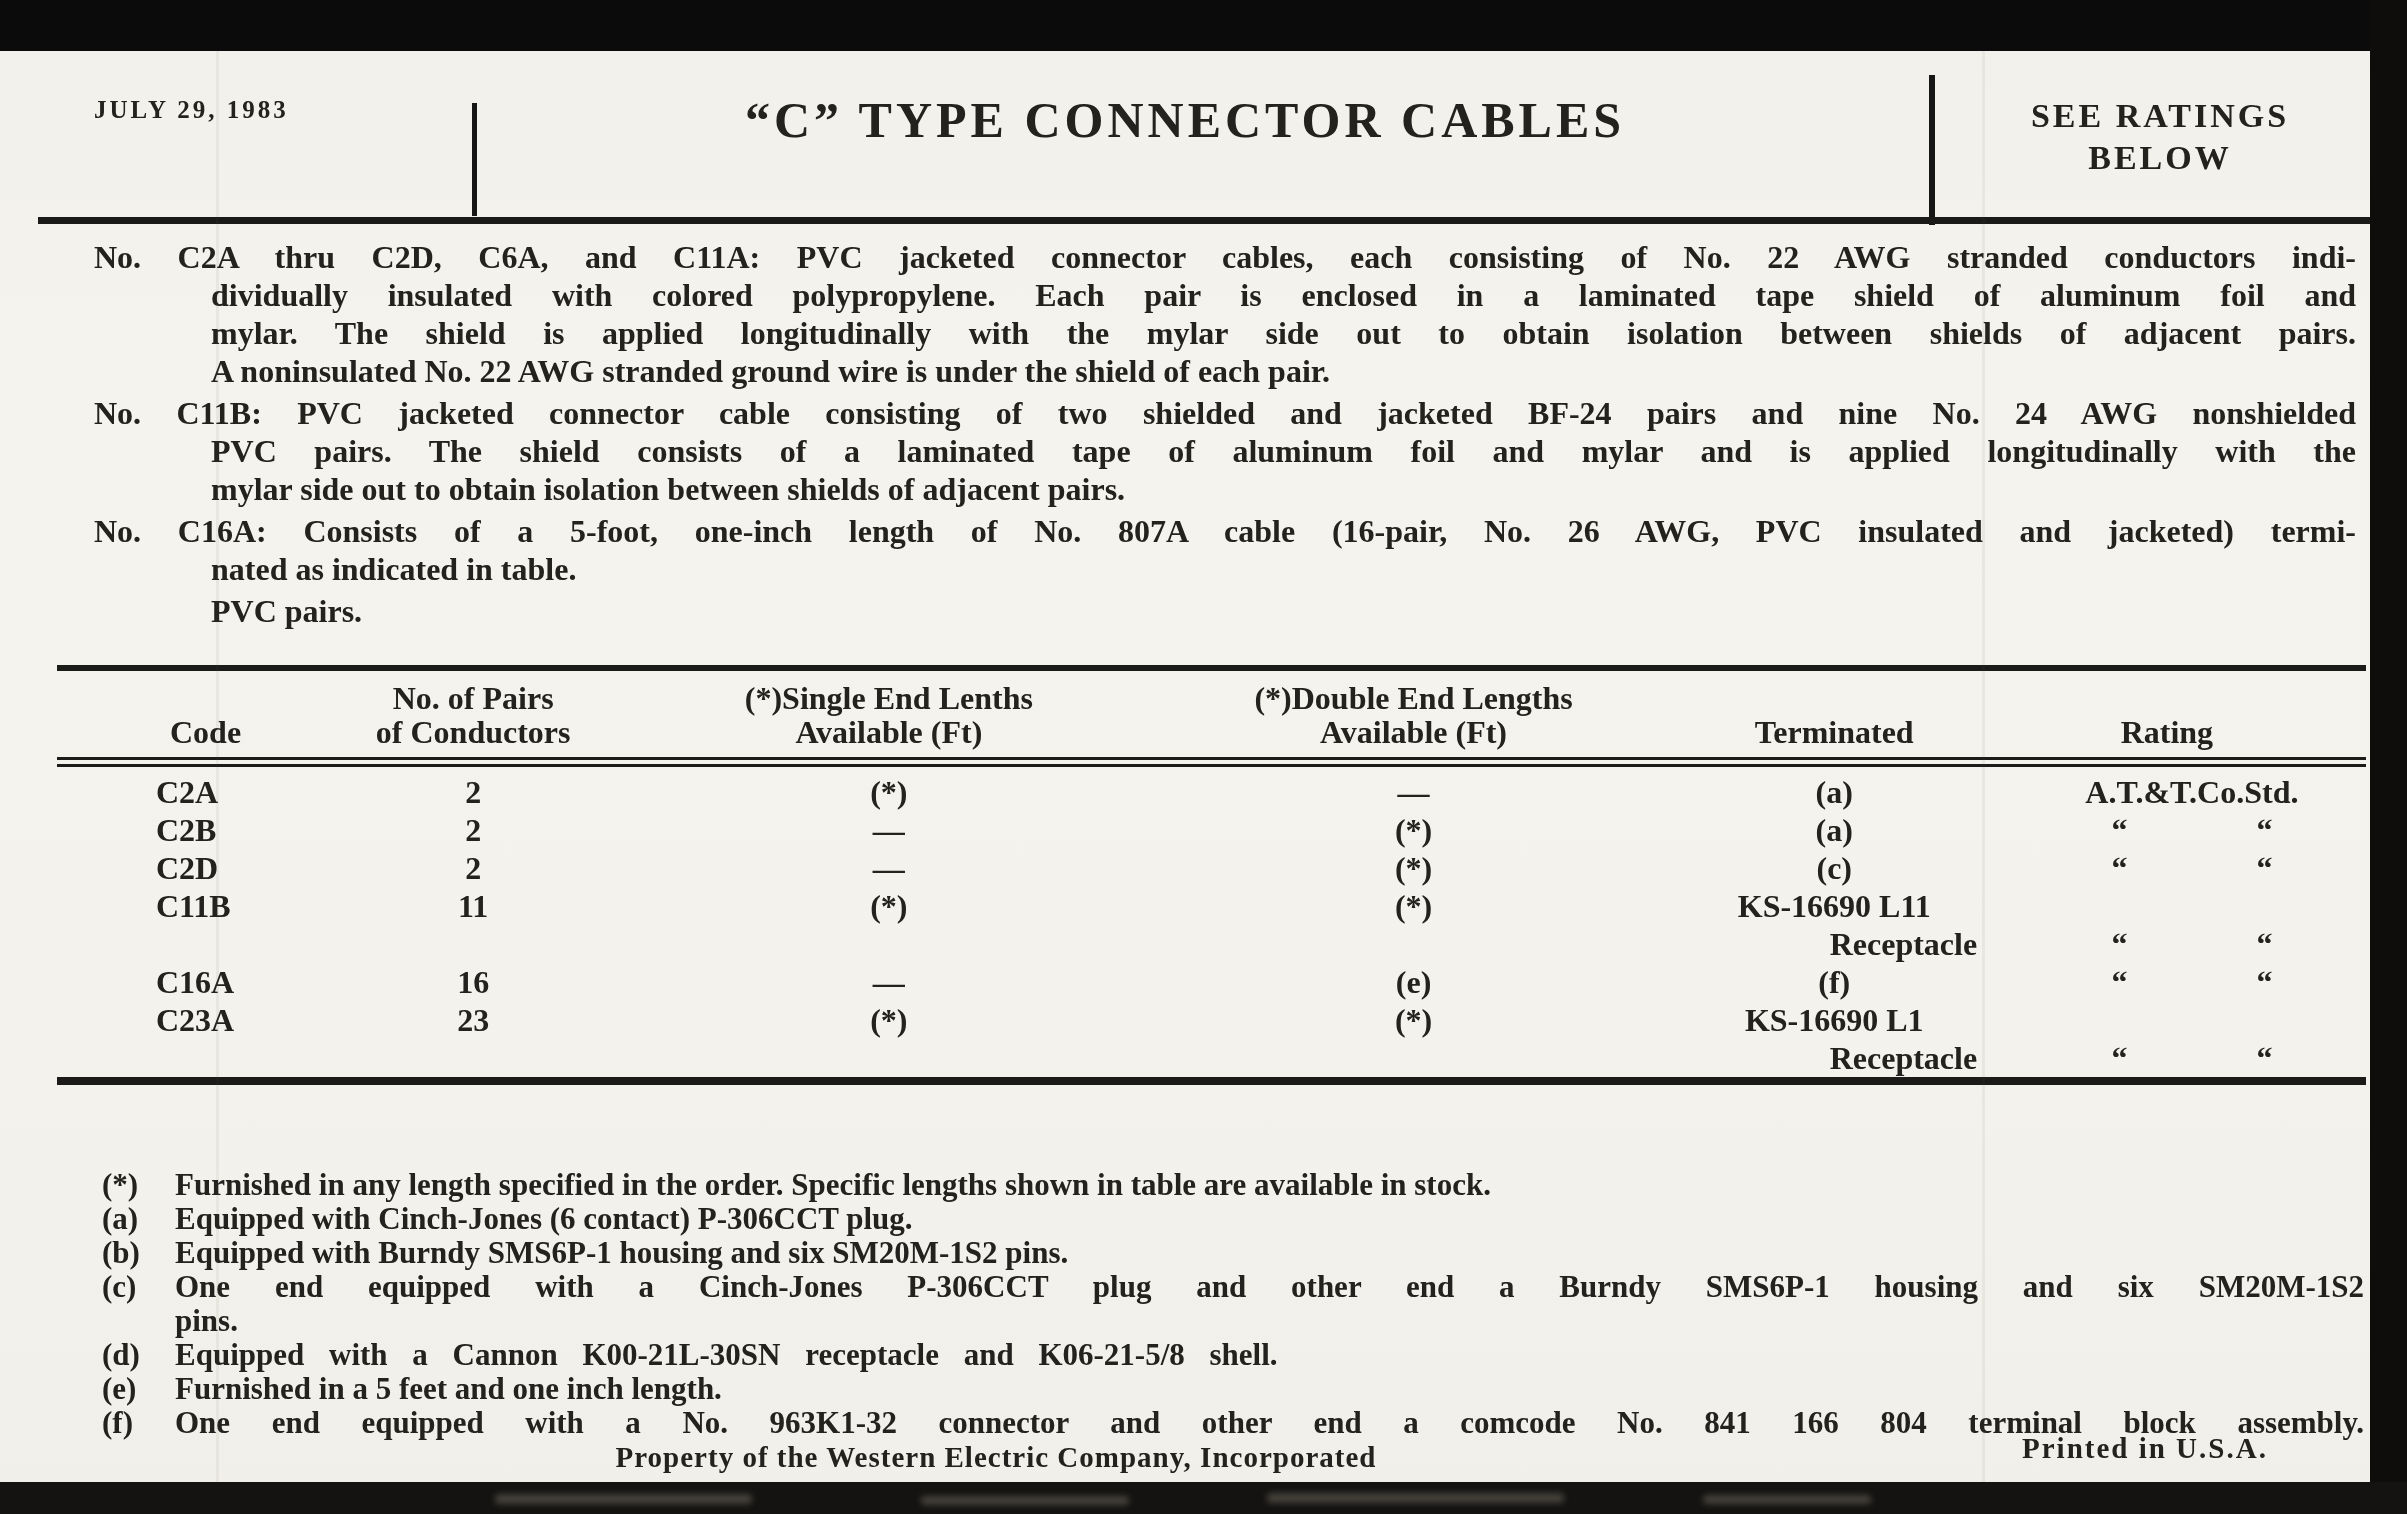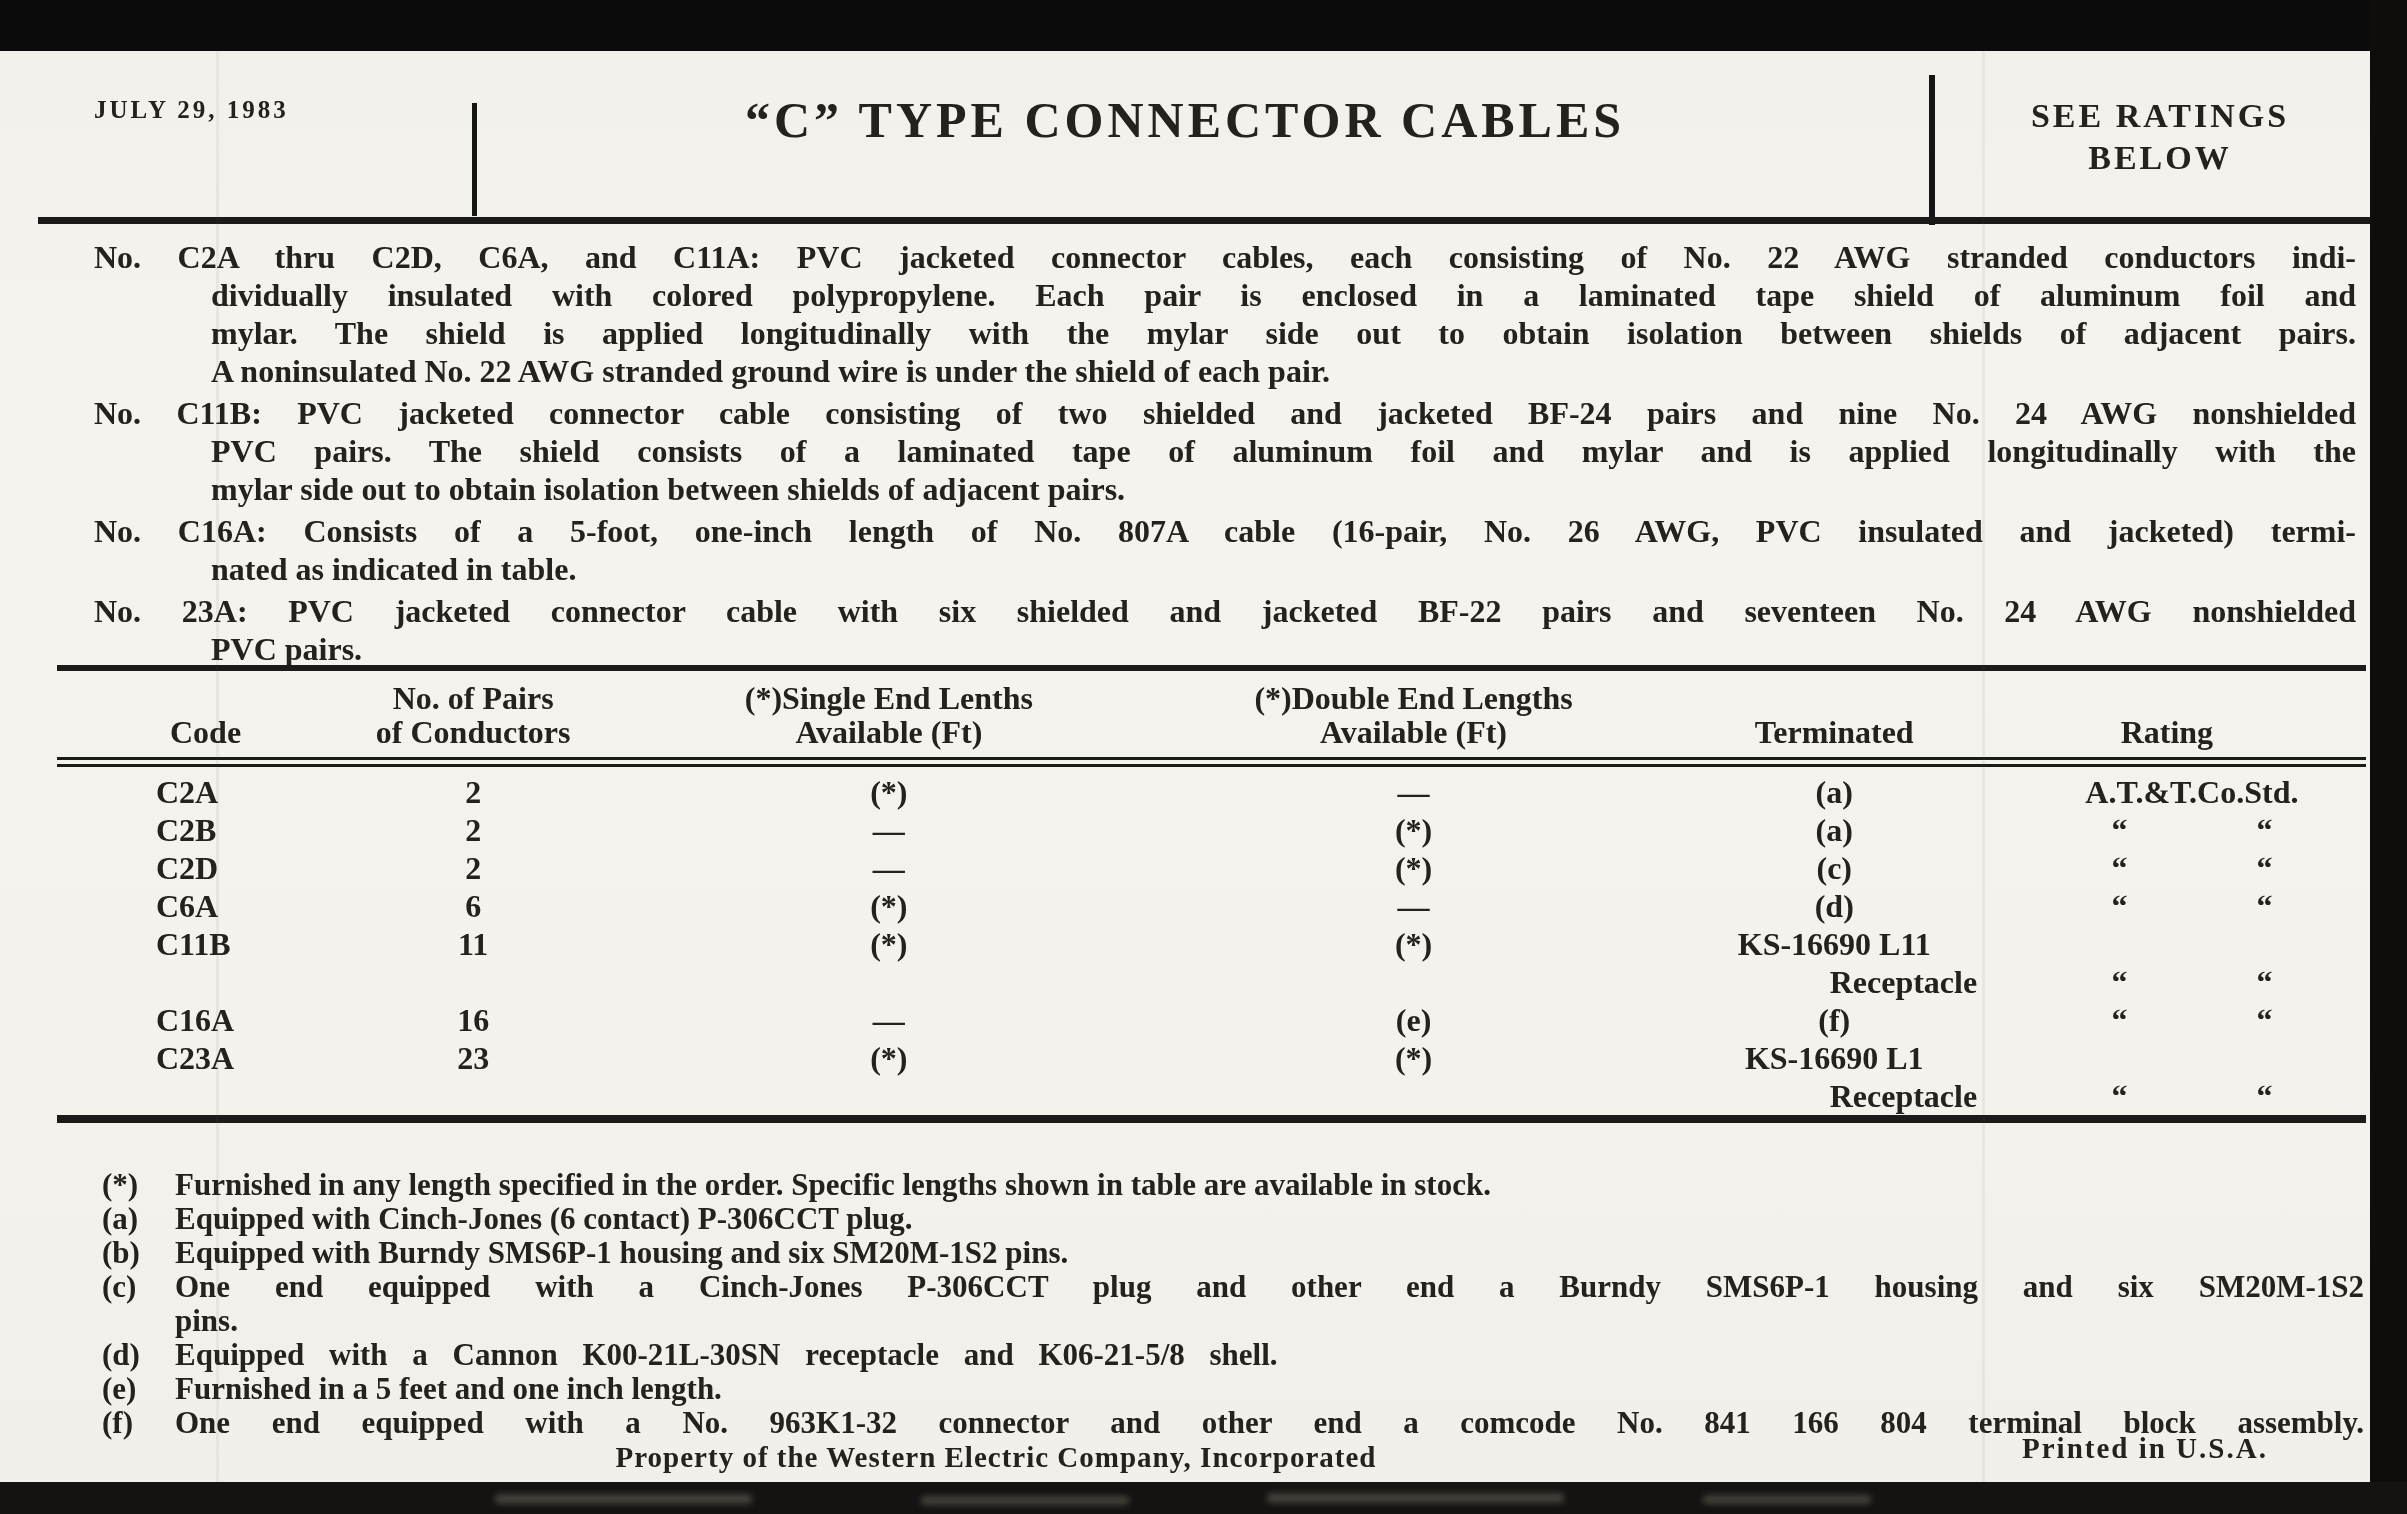--- a/index.html
+++ b/index.html
@@ -123,21 +123,20 @@
       <div class="para">
         <div class="pline just">No. C11B: PVC jacketed connector cable consisting of two shielded and jacketed BF-24 pairs and nine No. 24 AWG nonshielded</div>
         <div class="pline cont just">PVC pairs. The shield consists of a laminated tape of aluminum foil and mylar and is applied longitudinally with the</div>
         <div class="pline cont">mylar side out to obtain isolation between shields of adjacent pairs.</div>
       </div>
       <div class="para">
         <div class="pline just">No. C16A: Consists of a 5-foot, one-inch length of No. 807A cable (16-pair, No. 26 AWG, PVC insulated and jacketed) termi-</div>
         <div class="pline cont">nated as indicated in table.</div>
       </div>
       <div class="para">
-        <div class="pline just">No. 23A: PVC jacketed connector cable with six shielded and jacketed BF-22 pairs and seventeen No. 24 AWG nonshielded</div>
         <div class="pline cont">PVC pairs.</div>
       </div>
     </div>
 
   <table class="spec">
     <thead>
       <tr>
           <th class="c0">
             <div>Code</div>
           </th>
@@ -177,28 +176,20 @@
           <td class="c3">(*)</td>
           <td class="c4">(a)</td>
           <td class="c5"><span>“</span><span class="dgap"></span><span>“</span></td>
         </tr>
         <tr>
           <td class="c0">C2D</td>
           <td class="c1">2</td>
           <td class="c2">—</td>
           <td class="c3">(*)</td>
           <td class="c4">(c)</td>
-          <td class="c5"><span>“</span><span class="dgap"></span><span>“</span></td>
-        </tr>
-        <tr>
-          <td class="c0">C6A</td>
-          <td class="c1">6</td>
-          <td class="c2">(*)</td>
-          <td class="c3">—</td>
-          <td class="c4">(d)</td>
           <td class="c5"><span>“</span><span class="dgap"></span><span>“</span></td>
         </tr>
         <tr>
           <td class="c0">C11B</td>
           <td class="c1">11</td>
           <td class="c2">(*)</td>
           <td class="c3">(*)</td>
           <td class="c4">KS-16690 L11</td>
           <td class="c5"></td>
         </tr>

